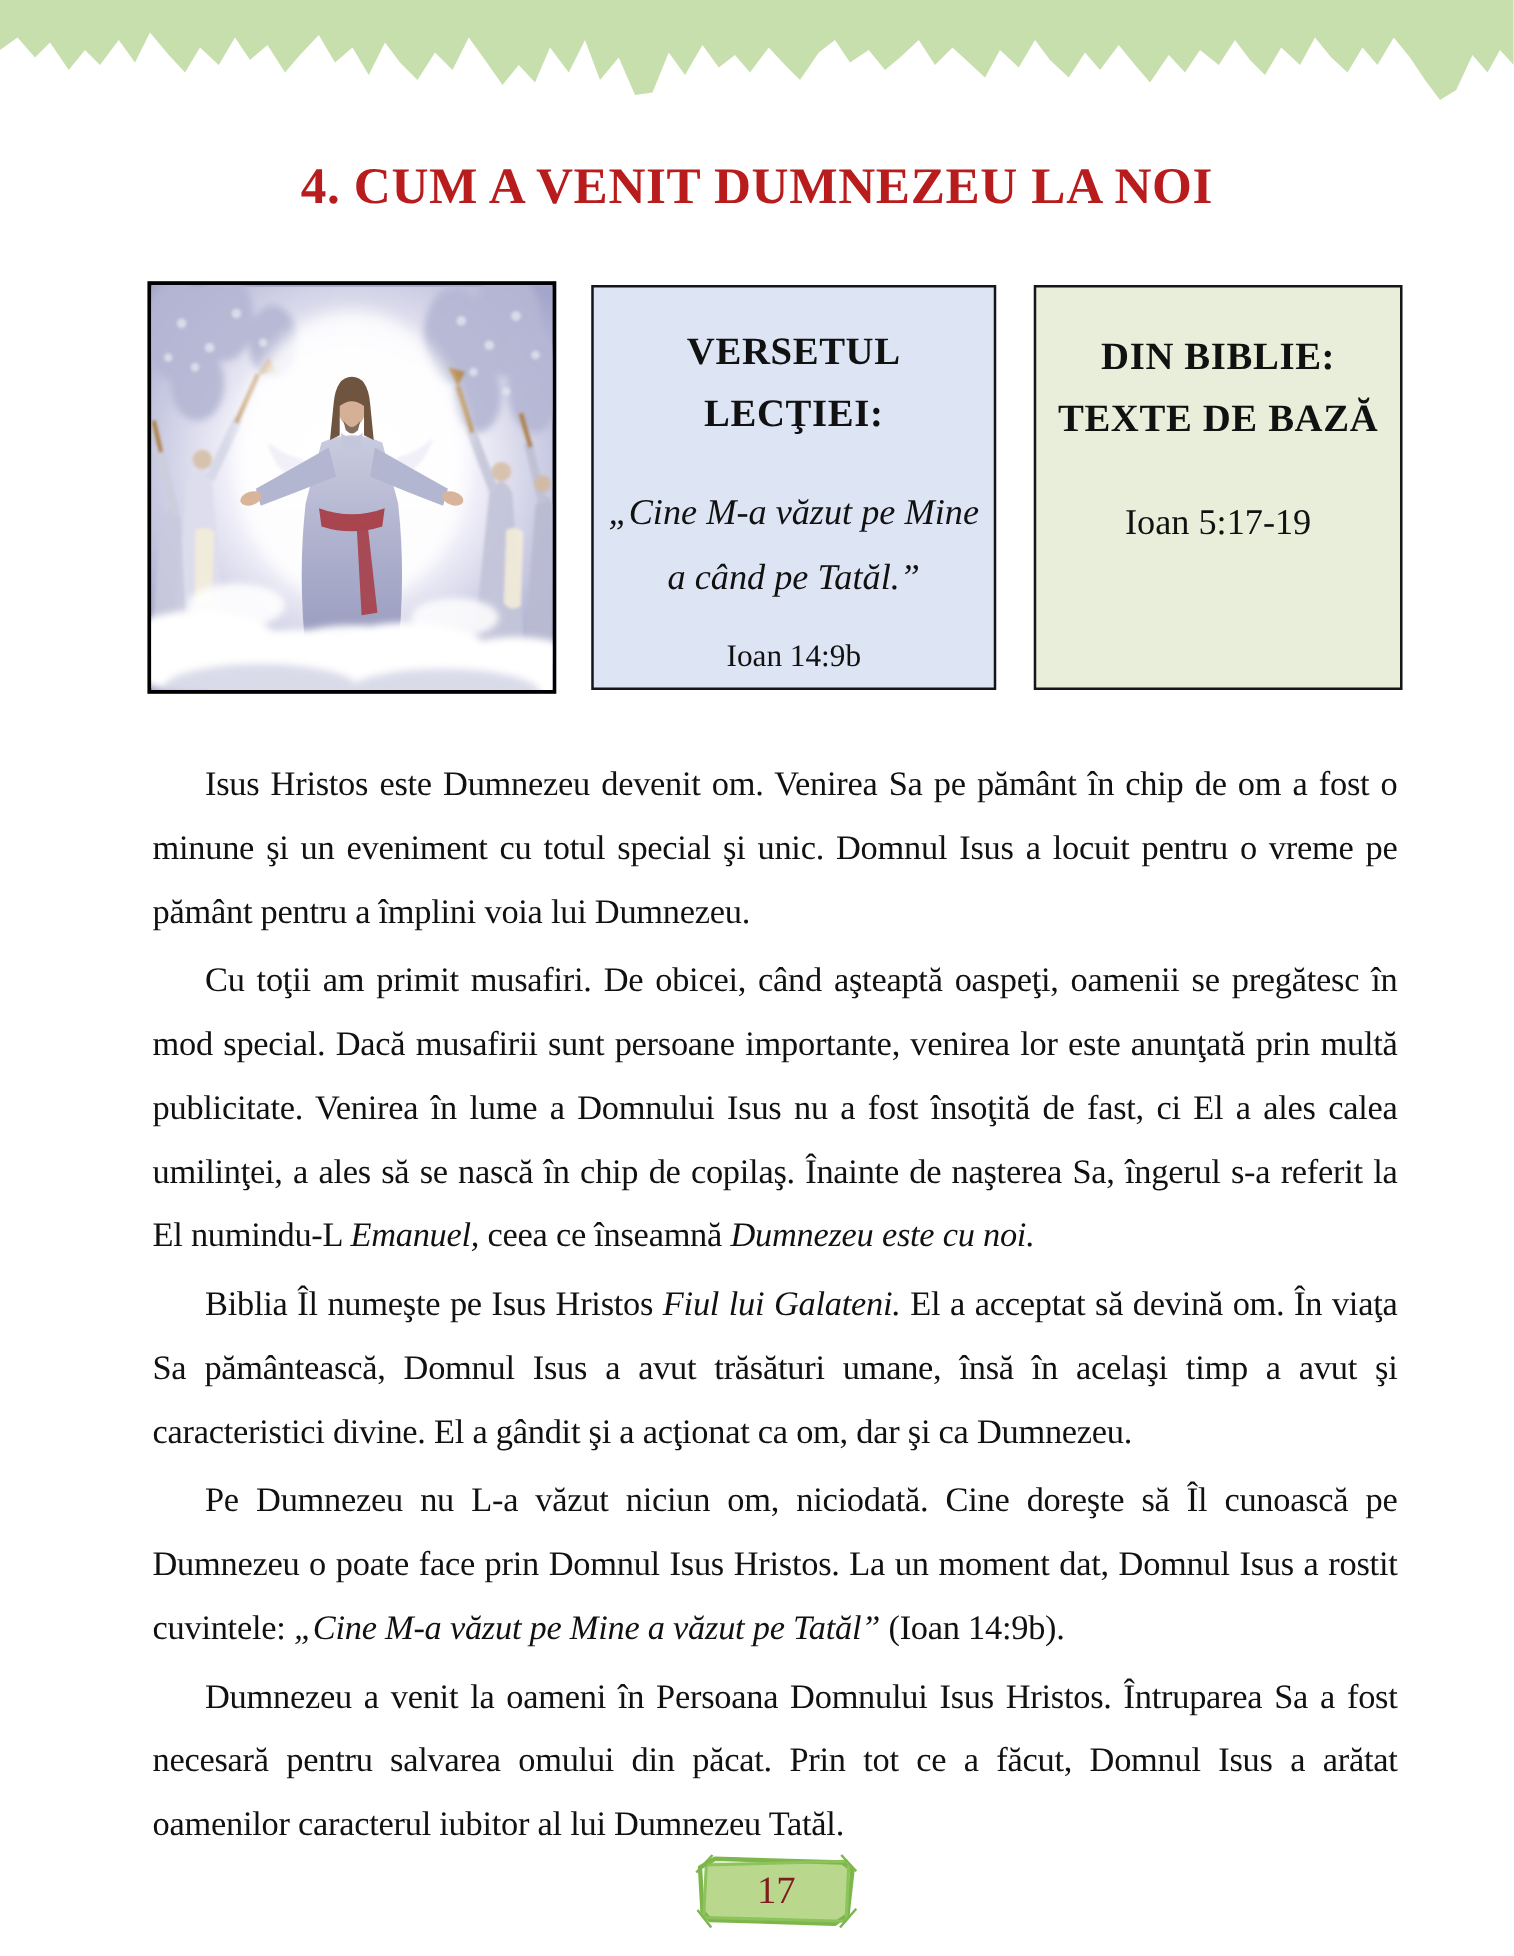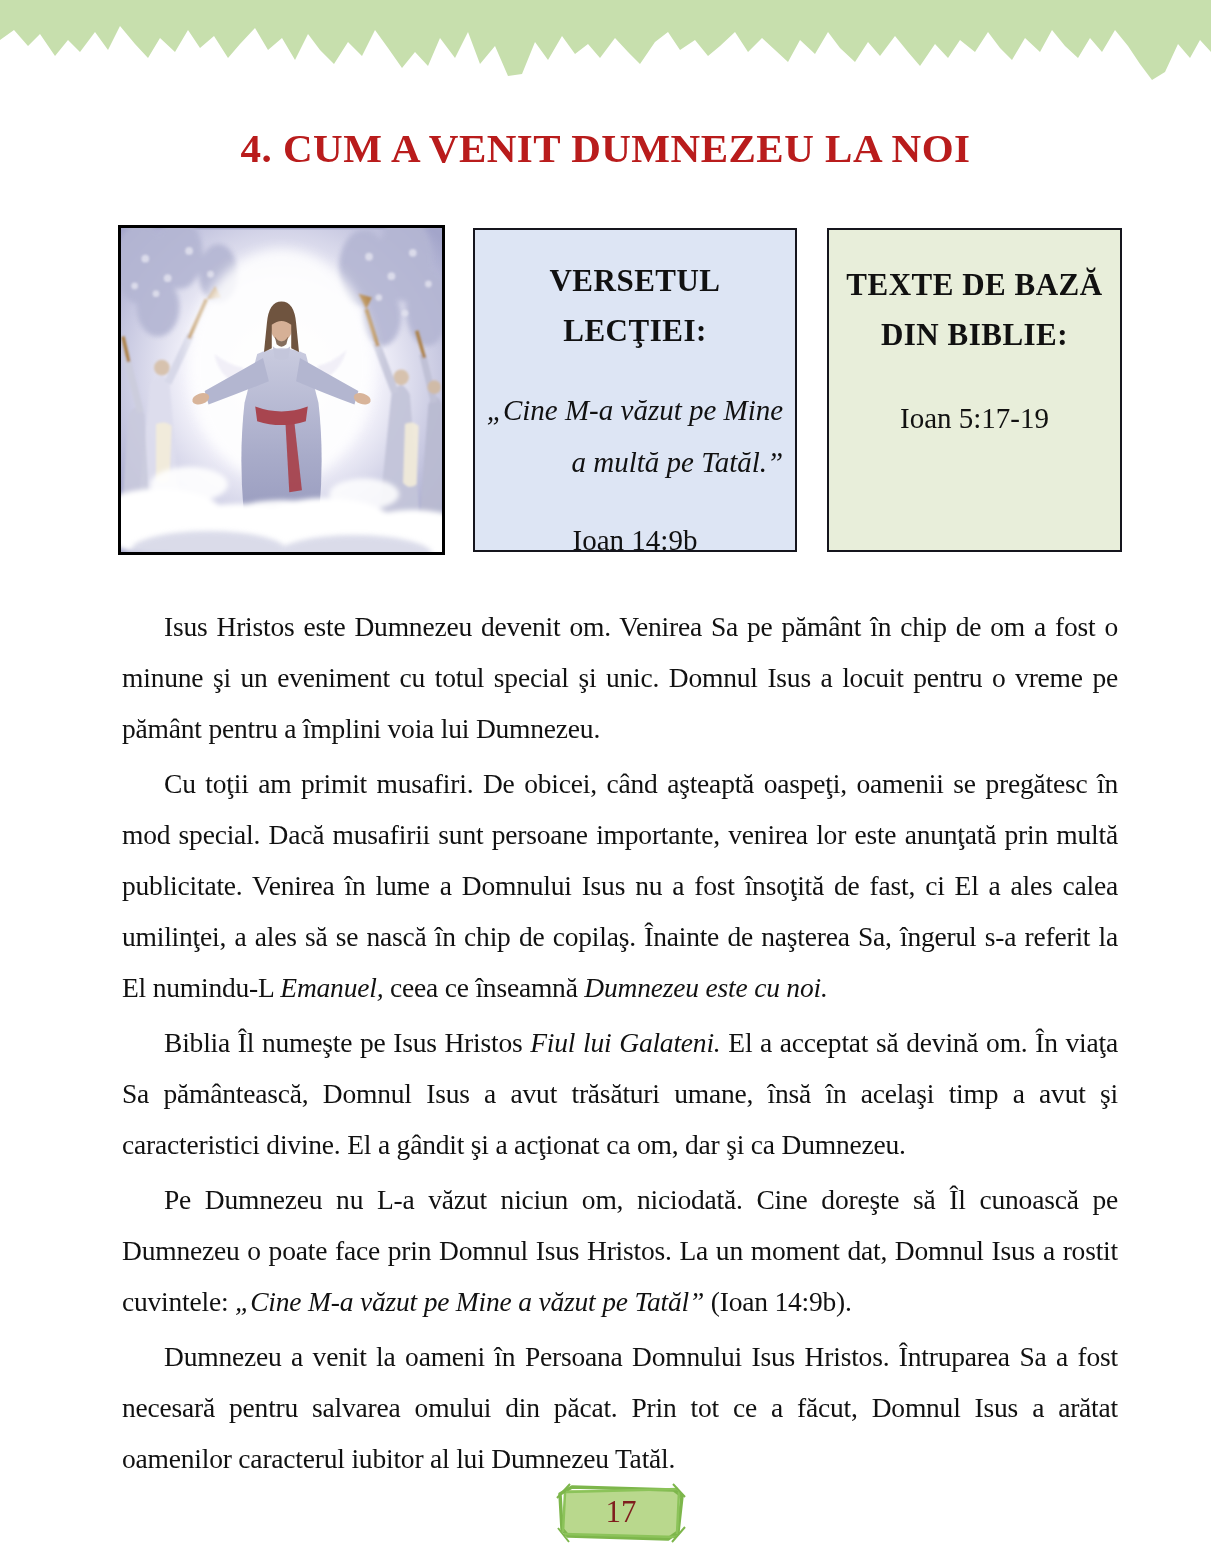--- a/index.html
+++ b/index.html
@@ -15,27 +15,27 @@
     letter-spacing:0.5px;
   }
   .illustration{
     position:absolute;left:118px;top:225px;width:327px;height:330px;
     border:3px solid #000;box-sizing:border-box;background:#a6a8cc;
   }
   .illustration svg{display:block;width:100%;height:100%;}
   .info-box{
     position:absolute;top:228px;height:324px;box-sizing:border-box;
     border:2px solid #15151d;display:flex;flex-direction:column;align-items:center;
-    text-align:right;
+    text-align:center;
   }
   .verse-box{left:473px;width:324px;background:#dde5f4;padding-top:26px;}
   .texts-box{left:827px;width:295px;background:#e8eeda;padding-top:30px;}
   .box-heading{font-size:31px;font-weight:bold;line-height:50px;letter-spacing:0.5px;}
   .vb-quote{font-style:italic;font-size:29px;line-height:52px;margin-top:28px;}
-  .vb-ref{font-size:29px;margin-top:36px;}
+  .vb-ref{font-size:25px;margin-top:24px;}
   .tb-refs{margin-top:32px;font-size:29px;line-height:53px;}
   .body-text{
     position:absolute;left:118px;top:597px;width:1004px;
     font-size:27.5px;line-height:51px;text-align:justify;
     letter-spacing:-0.2px;
   }
   .body-text p{margin:4px;text-indent:42px;}
   .body-text .it{font-style:italic;}
   .page-number-box{
     position:absolute;left:556px;top:1482px;width:130px;height:62px;
@@ -166,28 +166,28 @@
       <ellipse cx="240" cy="334" rx="80" ry="20"></ellipse>
     </g>
   </svg>
 </div>
 
 <div class="info-box verse-box">
   <div class="box-heading">VERSETUL</div>
   <div class="box-heading">LECŢIEI:</div>
   <div class="vb-quote">
     <div>„Cine M-a văzut pe Mine</div>
-    <div>a multă pe Tatăl.”</div>
+    <div>a când pe Tatăl.”</div>
   </div>
   <div class="vb-ref">Ioan 14:9b</div>
 </div>
 
 <div class="info-box texts-box">
+  <div class="box-heading">DIN BIBLIE:</div>
   <div class="box-heading">TEXTE DE BAZĂ</div>
-  <div class="box-heading">DIN BIBLIE:</div>
   <div class="tb-refs">
       <div>Ioan 5:17-19</div>
     </div>
 </div>
 
 <div class="body-text">
     <p><span>Isus Hristos este Dumnezeu devenit om. Venirea Sa pe pământ în chip de om a fost o minune şi un eveniment cu totul special şi unic. Domnul Isus a locuit pentru o vreme pe pământ pentru a împlini voia lui Dumnezeu.</span></p>
     <p><span>Cu toţii am primit musafiri. De obicei, când aşteaptă oaspeţi, oamenii se pregătesc în mod special. Dacă musafirii sunt persoane importante, venirea lor este anunţată prin multă publicitate. Venirea în lume a Domnului Isus nu a fost însoţită de fast, ci El a ales calea umilinţei, a ales să se nască în chip de copilaş. Înainte de naşterea Sa, îngerul s-a referit la El numindu-L </span><span class="it">Emanuel,</span><span> ceea ce înseamnă </span><span class="it">Dumnezeu este cu noi.</span></p>
     <p><span>Biblia Îl numeşte pe Isus Hristos </span><span class="it">Fiul lui Galateni.</span><span> El a acceptat să devină om. În viaţa Sa pământească, Domnul Isus a avut trăsături umane, însă în acelaşi timp a avut şi caracteristici divine. El a gândit şi a acţionat ca om, dar şi ca Dumnezeu.</span></p>
     <p><span>Pe Dumnezeu nu L-a văzut niciun om, niciodată. Cine doreşte să Îl cunoască pe Dumnezeu o poate face prin Domnul Isus Hristos. La un moment dat, Domnul Isus a rostit cuvintele: </span><span class="it">„Cine M-a văzut pe Mine a văzut pe Tatăl”</span><span> (Ioan 14:9b).</span></p>

